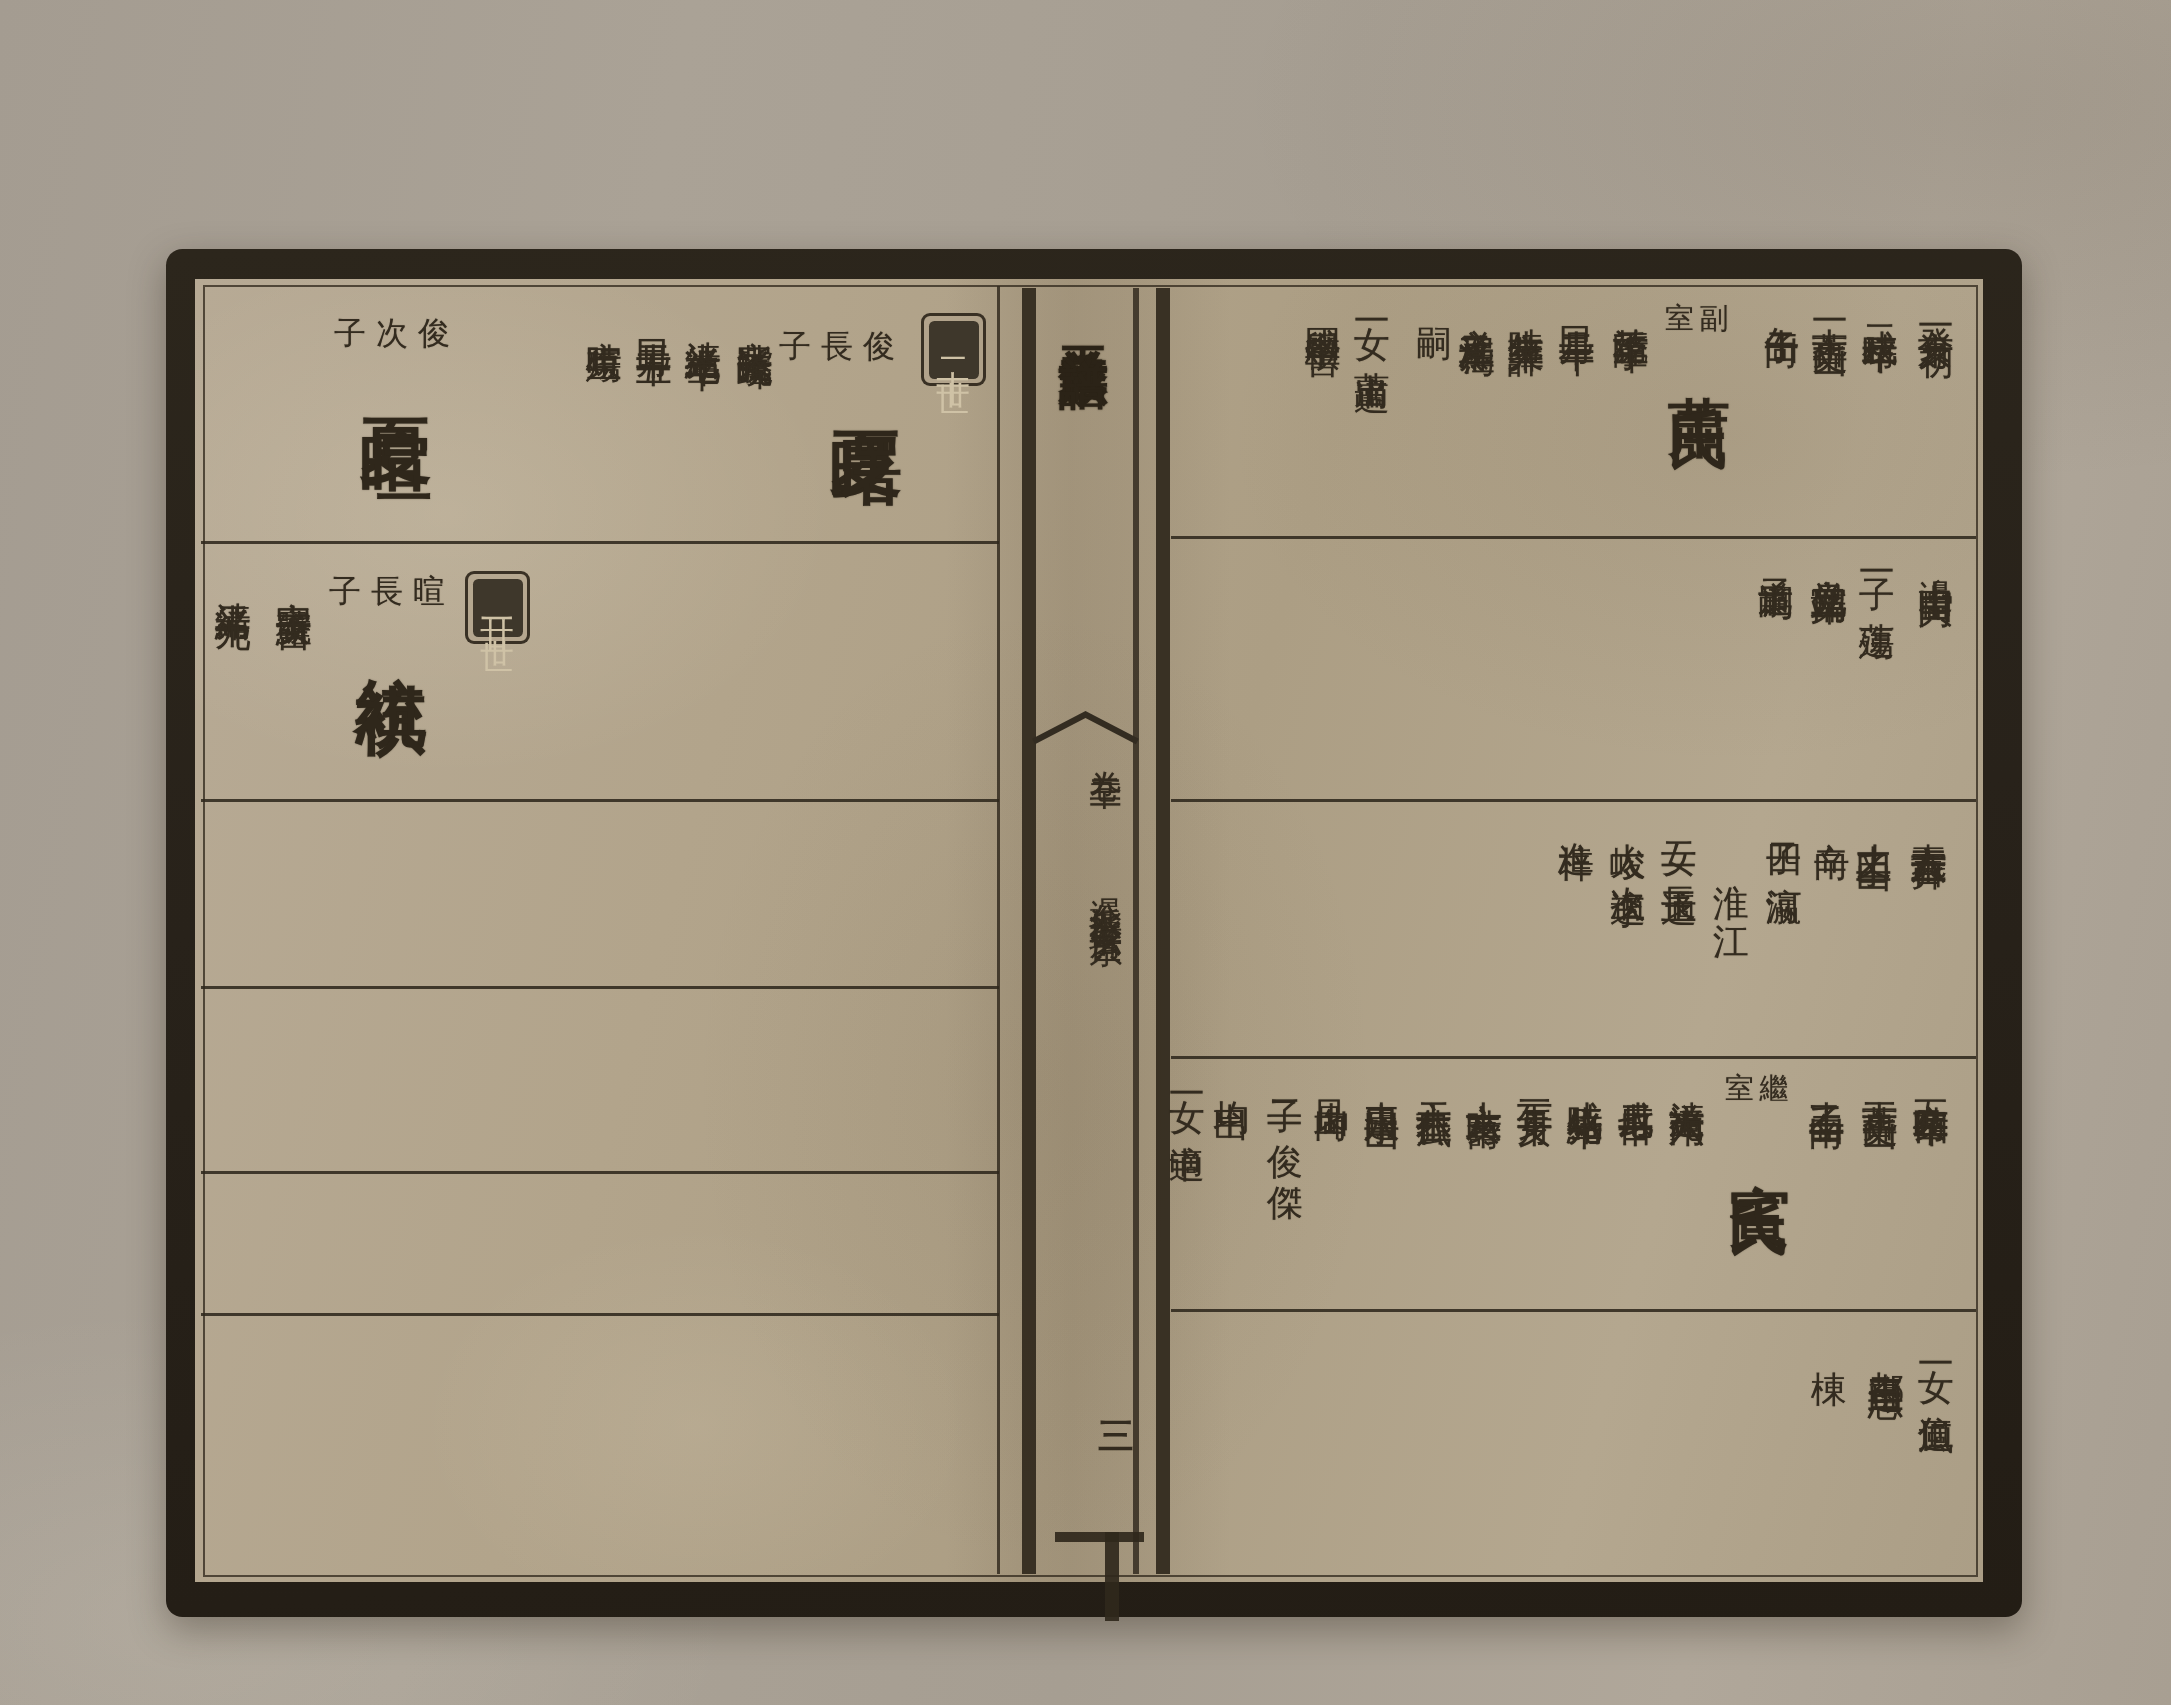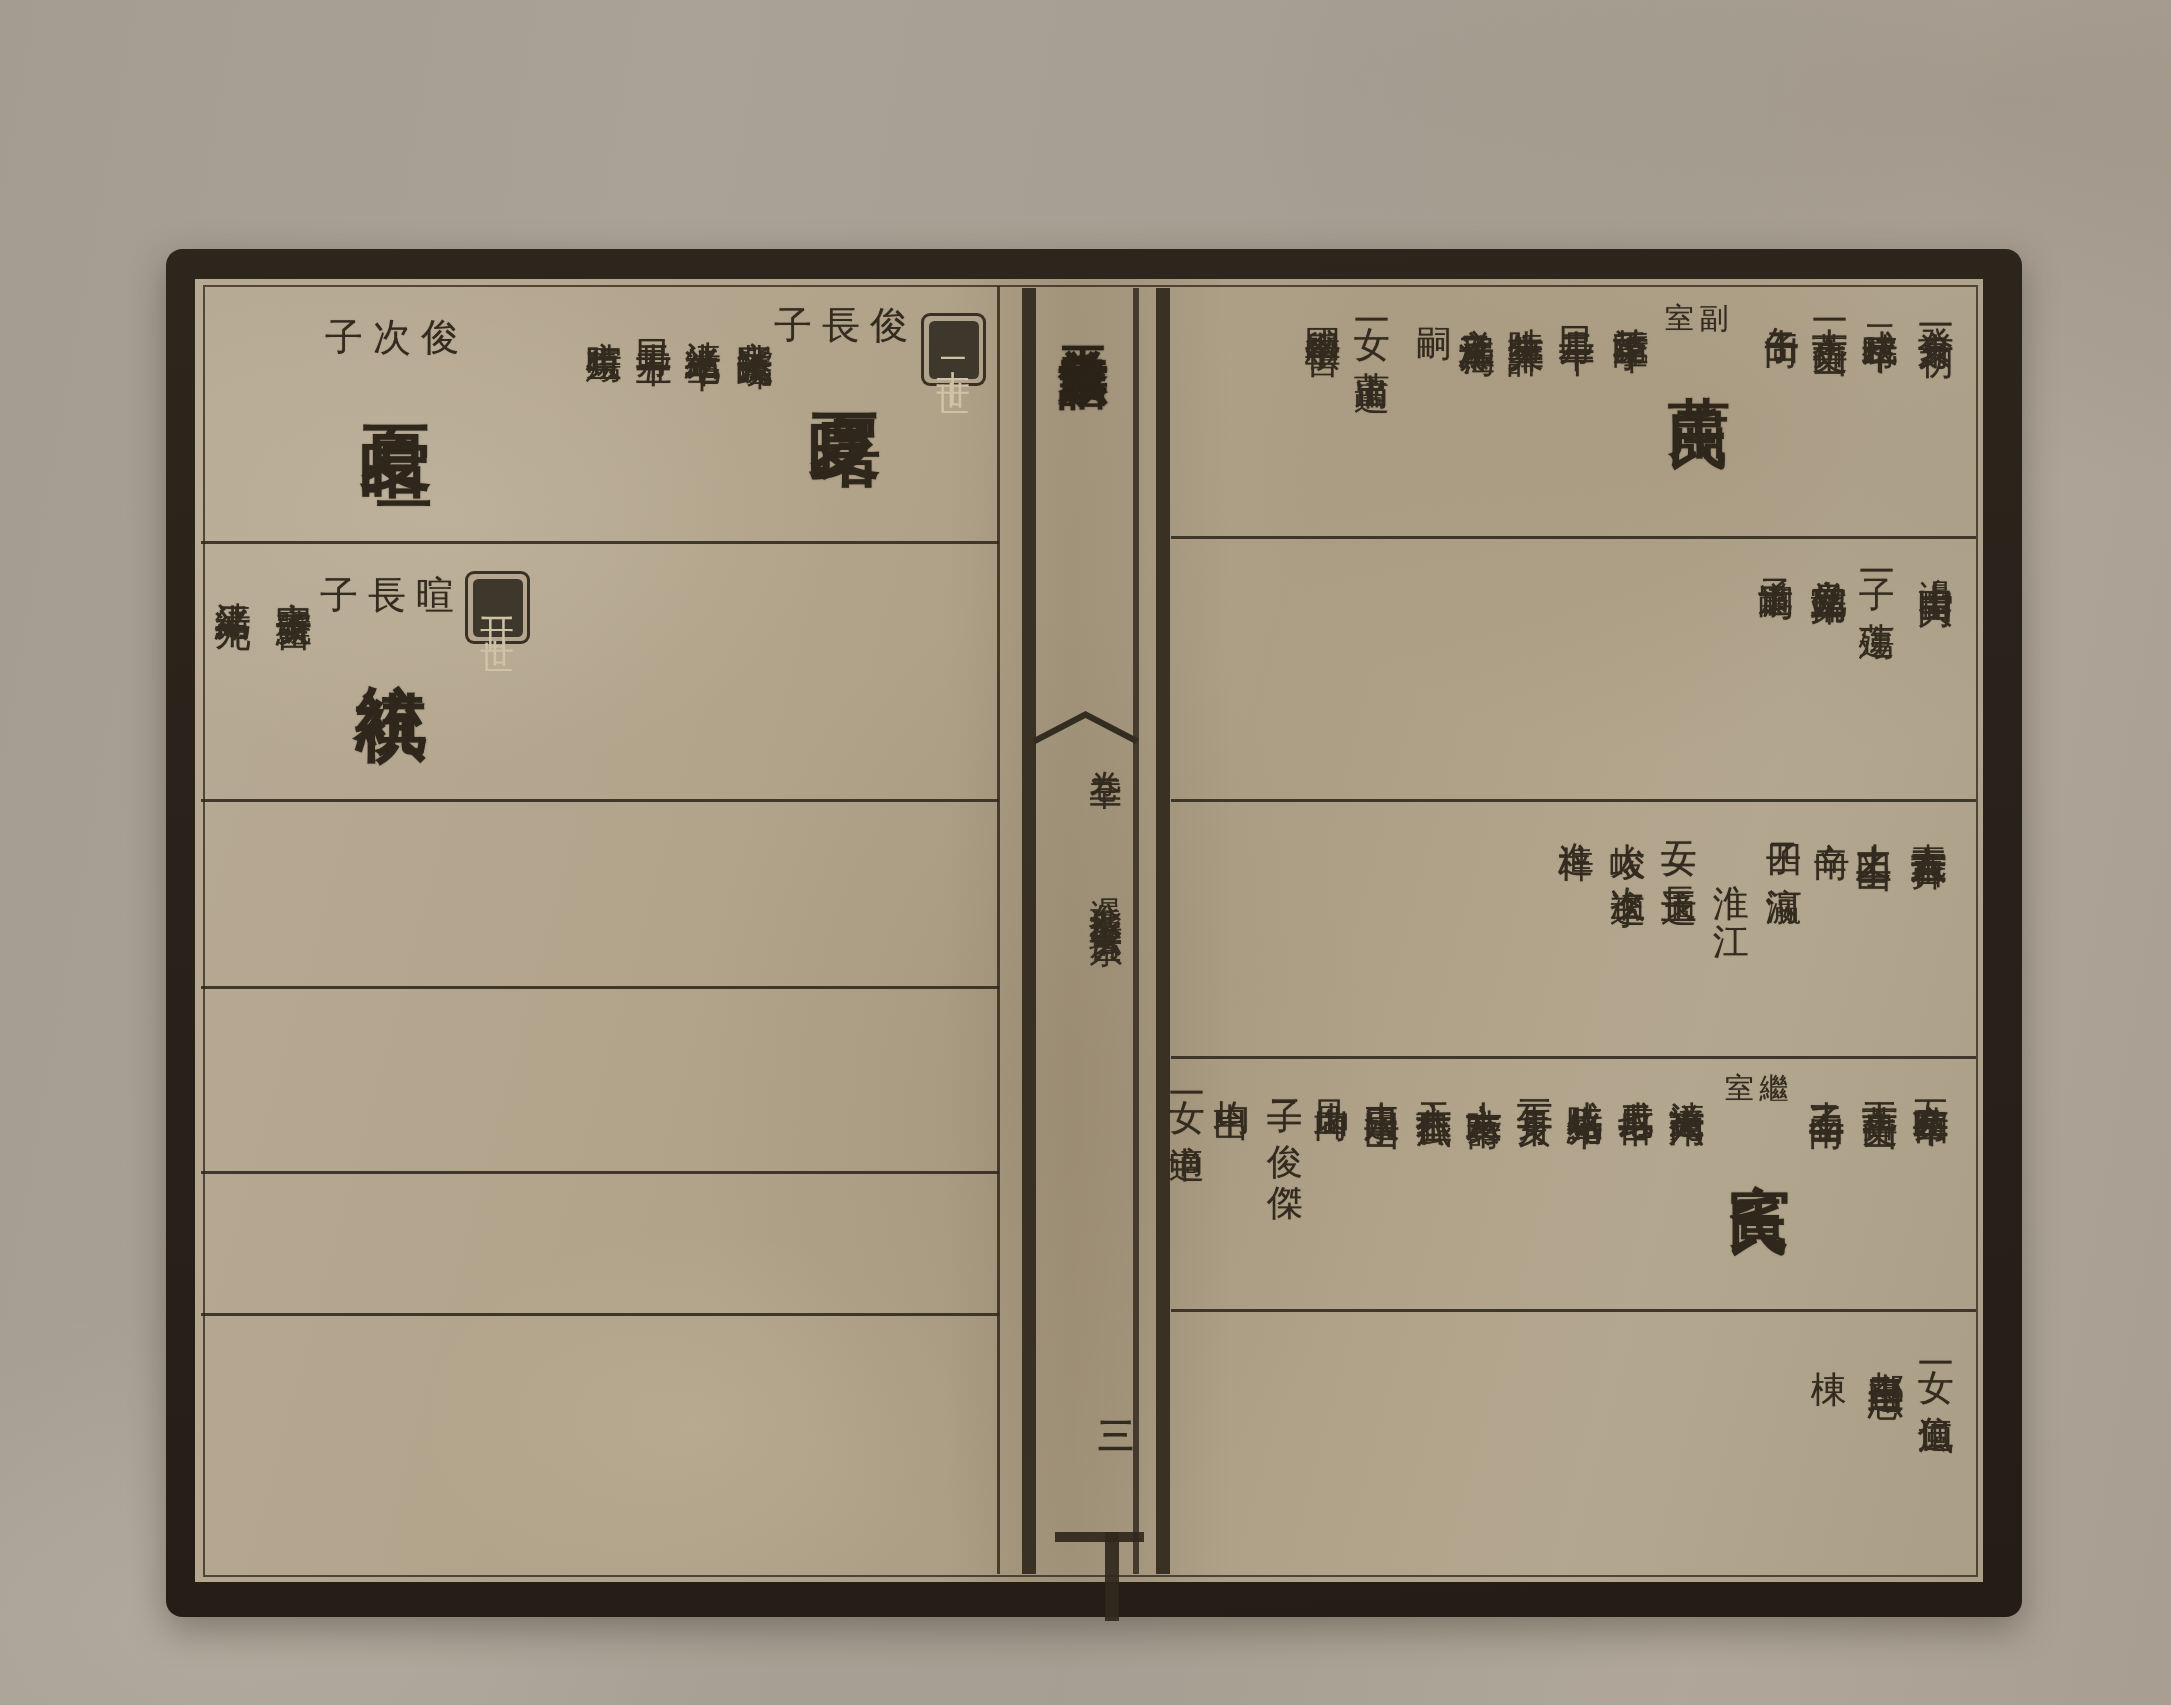--- a/index.html
+++ b/index.html
@@ -62,21 +62,21 @@
   .gen-box-inner{
     background:#3e372b;border-radius:5.4px;
     writing-mode:vertical-rl;text-orientation:upright;
     color:#cfc2a6;font-size:34px;letter-spacing:11px;
     padding:12.7px 8.1px;line-height:1;
   }
   
   .entry{position:absolute;display:flex;flex-direction:column;align-items:center;}
   .entry-label{
     direction:rtl;unicode-bidi:bidi-override;white-space:nowrap;
-    font-size:38px;letter-spacing:10px;color:var(--ink);
+    font-size:32px;letter-spacing:10px;color:var(--ink);
     text-shadow:0 0 0.9px rgba(50,42,30,0.5);
   }
   .entry-name{
     writing-mode:vertical-rl;text-orientation:upright;
     font-weight:bold;font-size:72px;letter-spacing:5.4px;line-height:1.05;
     color:#2f271b;margin-top:5.4px;
     text-shadow:0 0 1.4px rgba(45,37,25,0.6);
   }
   .entry.spouse .entry-label{font-size:29px;letter-spacing:5.4px;}
   .entry.spouse .entry-name{font-size:62px;letter-spacing:9px;margin-top:7.2px;}
@@ -185,21 +185,21 @@
   <div class="hline" style="left:201px;top:541px;width:798px;"></div>
   <div class="hline" style="left:201px;top:799px;width:798px;"></div>
   <div class="hline" style="left:201px;top:986px;width:798px;"></div>
   <div class="hline" style="left:201px;top:1171px;width:798px;"></div>
   <div class="hline" style="left:201px;top:1313px;width:798px;"></div>
 
   <div class="gen-box" style="left:921px;top:313px;">
     <div class="gen-box-inner">二十世</div>
   </div>
 
-  <div class="entry" style="left:787px;top:300px;width:118px;">
+  <div class="entry" style="left:787px;top:325px;width:118px;align-items:flex-end;">
     <div class="entry-label">俊長子</div>
     <div class="entry-name">夏曙</div>
   </div>
 
   <div class="vc" style="left:736px;top:312px;">字紫光號曉峰</div>
   <div class="vc" style="left:684px;top:312px;">清光緒七年辛</div>
   <div class="vc" style="left:635px;top:312px;">巳十月二十五</div>
   <div class="vc" style="left:585px;top:312px;">寅時生殤</div>
 
   <div class="entry" style="left:342px;top:312px;width:110px;">

